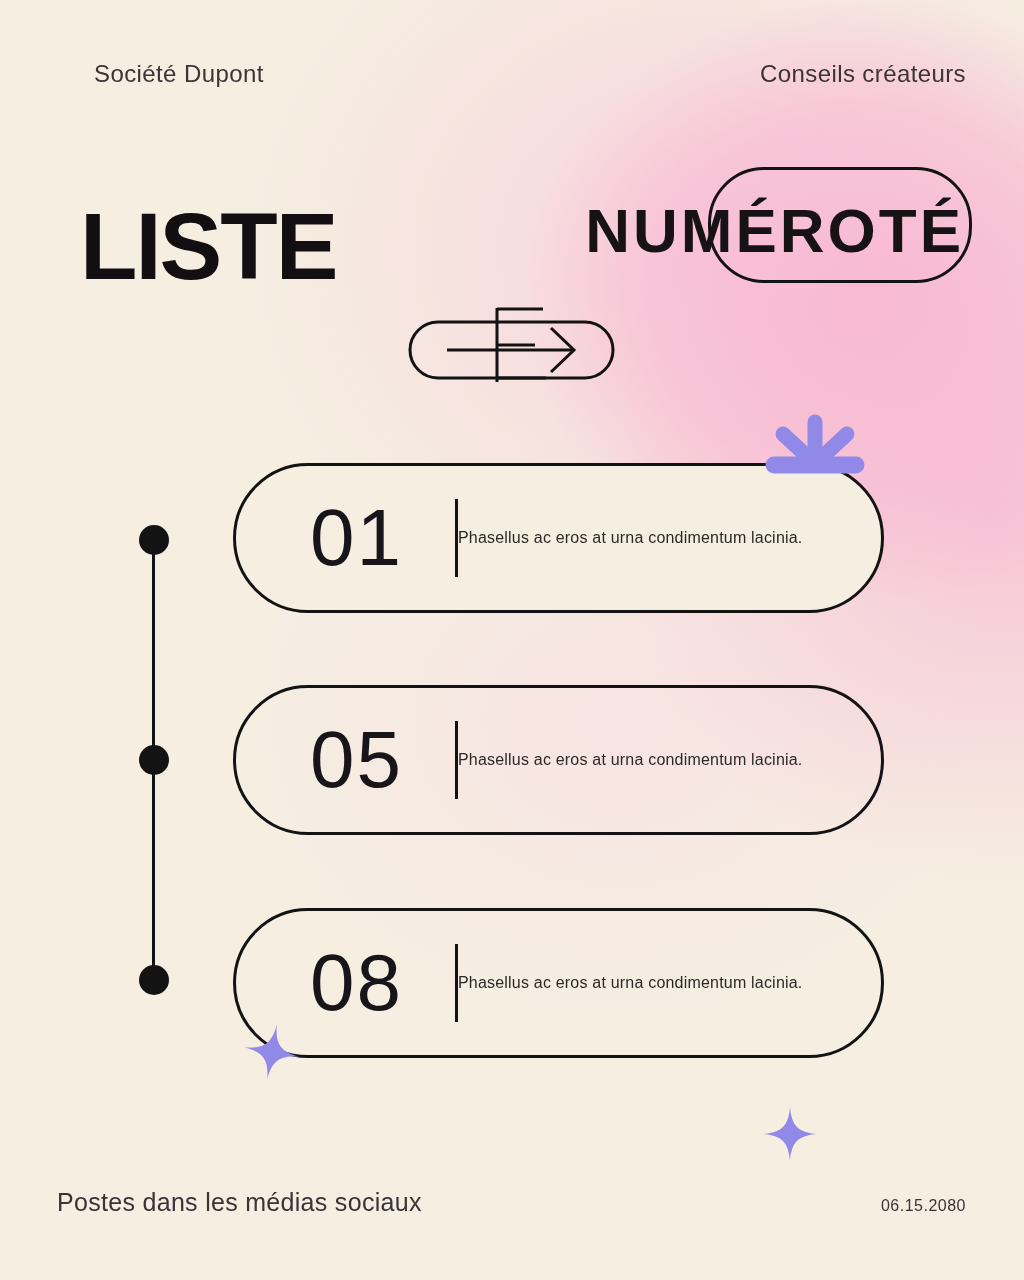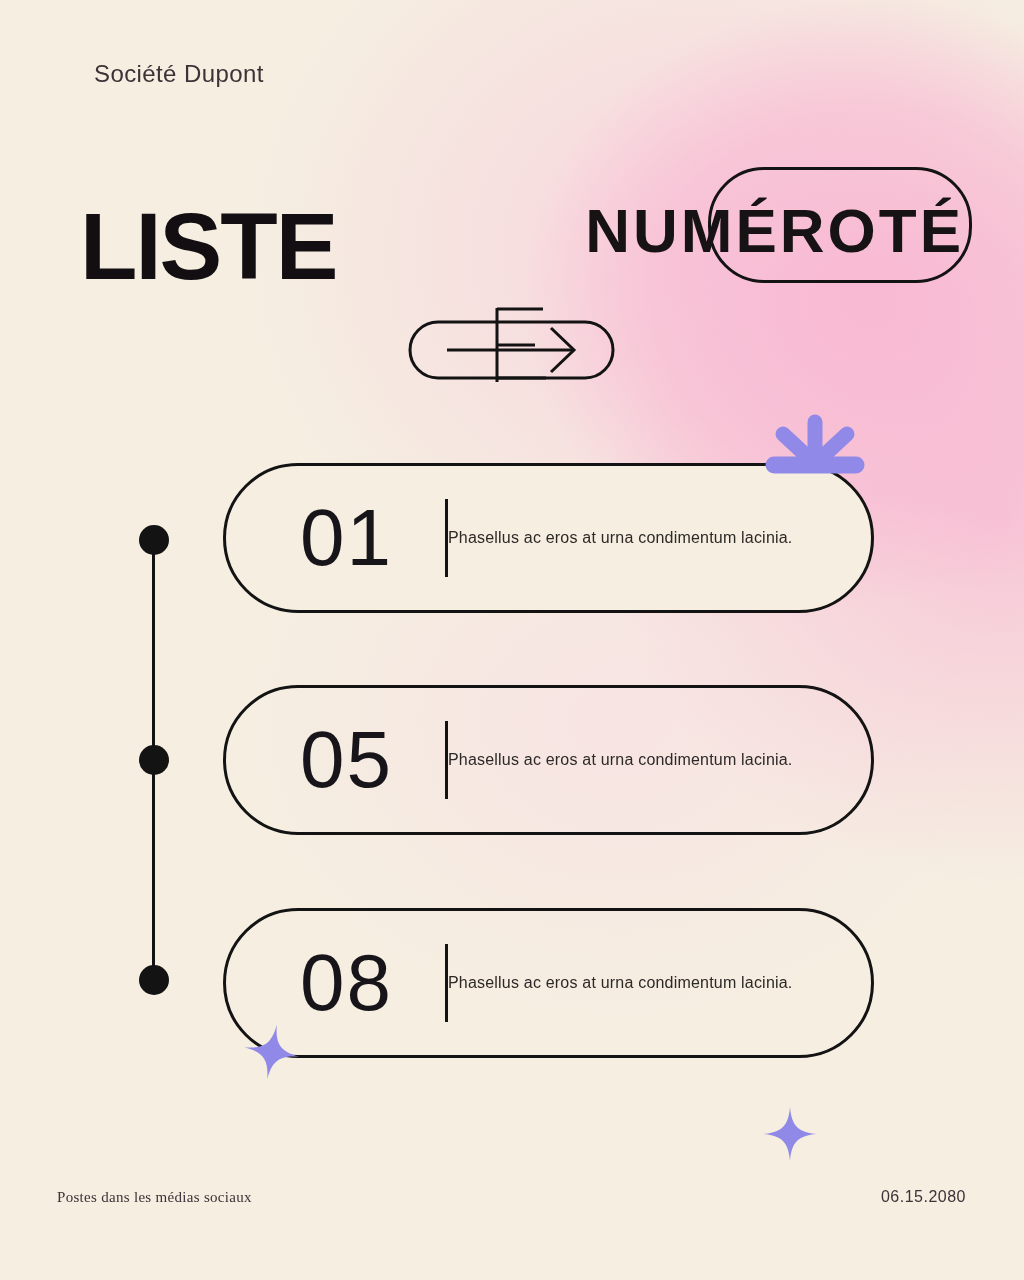--- a/index.html
+++ b/index.html
@@ -14,42 +14,43 @@
       radial-gradient(ellipse 520px 420px at 620px 720px, rgba(250,219,228,0.55) 0%, rgba(250,219,228,0) 70%);
   }
   .header{position:absolute;left:57px;right:58px;top:60px;display:flex;justify-content:space-between;align-items:baseline;margin-left:37px;}
   .header span{font-size:24px;font-weight:400;letter-spacing:0.4px;color:#3b3336;}
   .title-wrap{position:absolute;left:80px;right:60px;top:172px;display:flex;justify-content:space-between;align-items:flex-start;margin-top:28px;}
   .title-bold{font-size:94px;font-weight:800;letter-spacing:-2px;line-height:1;color:#120e11;}
   .title-light{font-size:62px;font-weight:700;letter-spacing:3px;line-height:1;color:#171315;}
   .title-pill-outline{position:absolute;left:708px;top:167px;width:258px;height:110px;border:3px solid #131313;border-radius:56px;background:transparent;}
   .arrow-badge{position:absolute;left:402px;top:298px;}
   .burst{position:absolute;left:760px;top:412px;}
-  .pill{position:absolute;left:223px;width:645px;height:144px;border:3px solid #131313;border-radius:75px;display:flex;align-items:center;background:transparent;}
+  .pill{position:absolute;left:233px;width:645px;height:144px;border:3px solid #131313;border-radius:75px;display:flex;align-items:center;background:transparent;}
   .pill.filled{background:#f6eee1;}
   .pill-number{margin-left:74px;font-size:80px;font-weight:100;letter-spacing:2px;color:#18151a;line-height:1;}
   .pill-divider{width:3px;height:78px;background:#131313;margin-left:52px;flex:none;}
   .pill-text{font-size:16px;color:#2c2926;letter-spacing:0.2px;}
   .timeline-line{position:absolute;left:152px;top:540px;width:3px;height:440px;background:#131313;}
   .timeline-dot{position:absolute;left:139px;width:30px;height:30px;border-radius:50%;background:#131313;}
   .dot-1{top:525px;} .dot-2{top:745px;} .dot-3{top:965px;}
   .sparkle{position:absolute;}
   .sparkle-a{left:244px;top:1022px;transform:rotate(10deg);}
   .sparkle-b{left:763px;top:1100px;}
   .footer{position:absolute;left:57px;right:58px;top:1188px;display:flex;justify-content:space-between;align-items:baseline;}
-  .footer-left{font-size:15px;color:#3b3336;letter-spacing:0.3px;font-family:Liberation Serif, serif;}
+  .footer-left{font-size:25px;color:#3b3336;letter-spacing:0.3px;}
   .footer-right{font-size:16px;color:#3b3336;letter-spacing:0.5px;}
 </style>
 </head>
 <body>
 
 <div class="canvas">
 
   <div class="header">
     <span>Société Dupont</span>
+    <span>Conseils créateurs</span>
   </div>
 
   <div class="title-pill-outline"></div>
   <div class="title-wrap">
     <span class="title-bold">LISTE</span>
     <span class="title-light">NUMÉROTÉ</span>
   </div>
 
   <svg class="arrow-badge" width="215" height="95" viewBox="0 0 215 95">
     <rect x="8" y="24" width="203" height="56" rx="28" fill="none" stroke="#131313" stroke-width="3"></rect>

